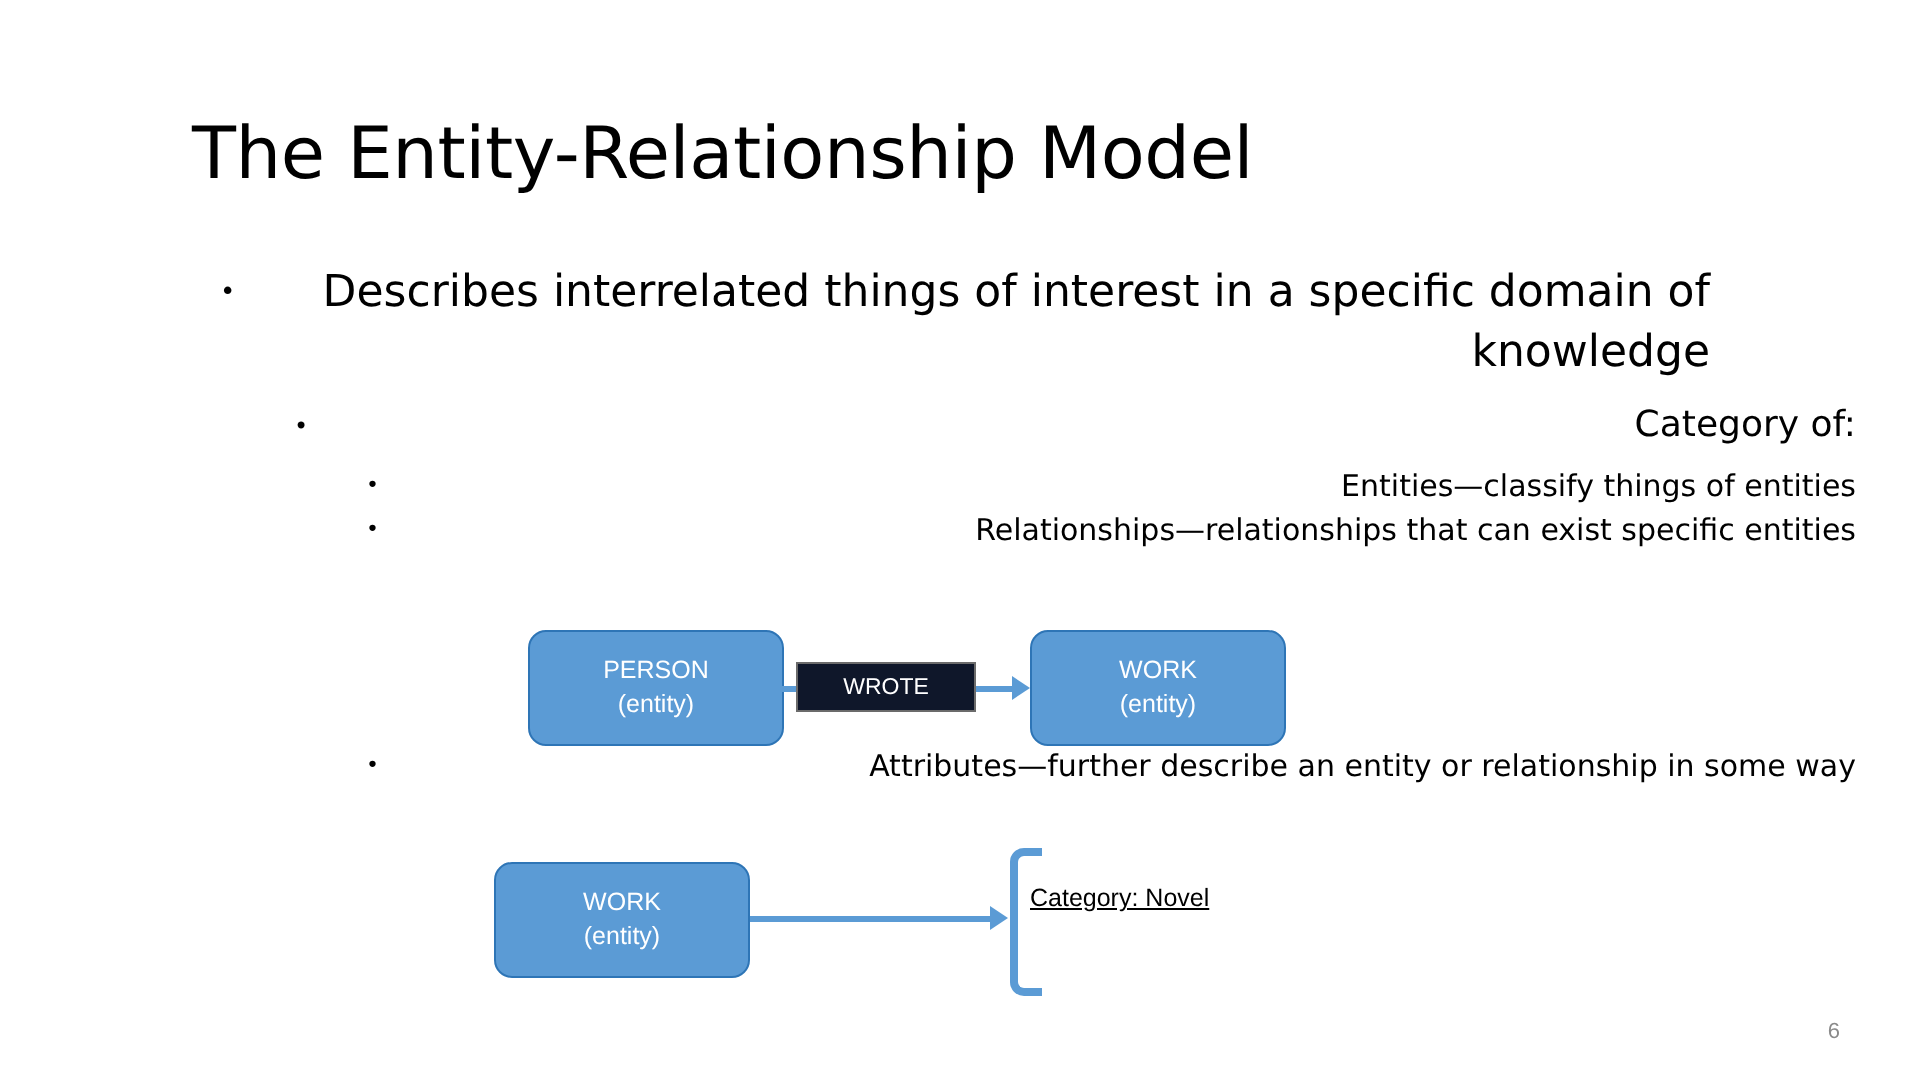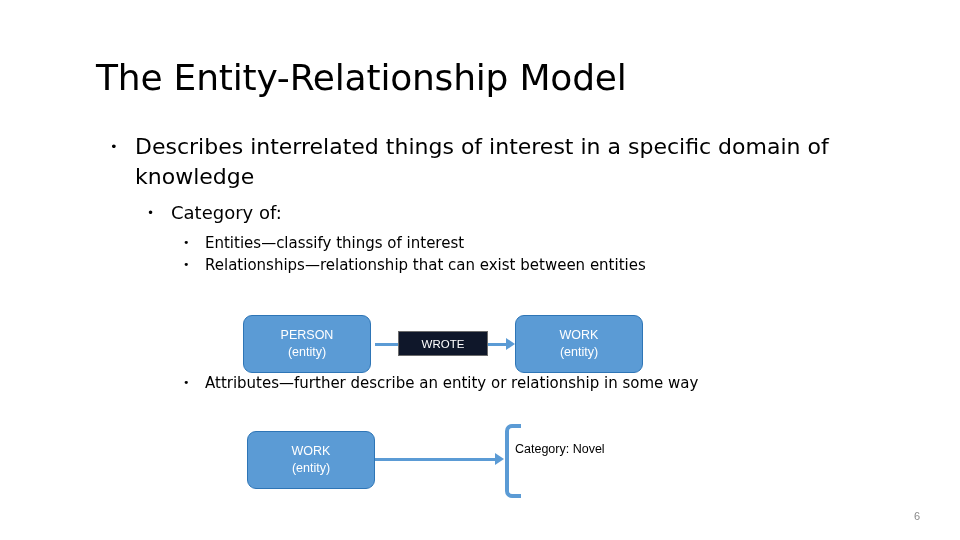--- a/index.html
+++ b/index.html
@@ -50,20 +50,21 @@
     color: #000000;
   }
   .bullet-mark {
     flex: 0 0 auto;
     text-align: left;
     color: #000000;
     line-height: inherit;
   }
   .bullet-text {
     flex: 1 1 auto;
+    text-align: right;
   }
 
   
   .lvl1 {
     font-size: 22px;
     line-height: 30px;
   }
   .lvl1 .bullet-mark {
     width: 25px;
     margin-left: 82px;
@@ -176,21 +177,21 @@
   }
 
   .attr-text {
     position: absolute;
     font-family: "Liberation Sans", sans-serif;
     font-size: 12.5px;
     line-height: 17px;
     color: #000000;
     white-space: nowrap;
   }
-  .attr-line { display: block; }
+  .attr-line { display: block; text-decoration: underline; }
 
   
   .page-number {
     position: absolute;
     right: 68px;
     bottom: 18px;
     font-size: 11px;
     color: #8a8a8a;
     font-family: "Liberation Sans", sans-serif;
   }
@@ -209,40 +210,40 @@
       <span class="bullet-text">Describes interrelated things of interest in a specific domain of knowledge</span>
     </div>
 
     <div class="bullet-row lvl2">
       <span class="bullet-mark">•</span>
       <span class="bullet-text">Category of:</span>
     </div>
 
     <div class="bullet-row lvl3 lvl3-first">
       <span class="bullet-mark">•</span>
-      <span class="bullet-text">Entities—classify things of interest</span>
+      <span class="bullet-text">Entities—classify things of entities</span>
     </div>
 
     <div class="bullet-row lvl3">
       <span class="bullet-mark">•</span>
-      <span class="bullet-text">Relationships—relationship that can exist between entities</span>
+      <span class="bullet-text">Relationships—relationships that can exist specific entities</span>
     </div>
 
   </div>
 
   <div class="lvl3-attributes">
     <div class="bullet-row lvl3">
       <span class="bullet-mark">•</span>
       <span class="bullet-text">Attributes—further describe an entity or relationship in some way</span>
     </div>
   </div>
 
   <div class="diagram-top">
 
-    <div class="entity-box" style="left:215px; top:315px; width:128px; height:58px;">
+    <div class="entity-box" style="left:236px; top:315px; width:128px; height:58px;">
       <span class="entity-name">PERSON</span>
       <span class="entity-kind">(entity)</span>
     </div>
 
     <div class="conn-line" style="left:347px; top:343px; width:23px;"></div>
 
     <div class="rel-box" style="left:370px; top:331px; width:90px; height:25px;">
       <span>WROTE</span>
     </div>
 

